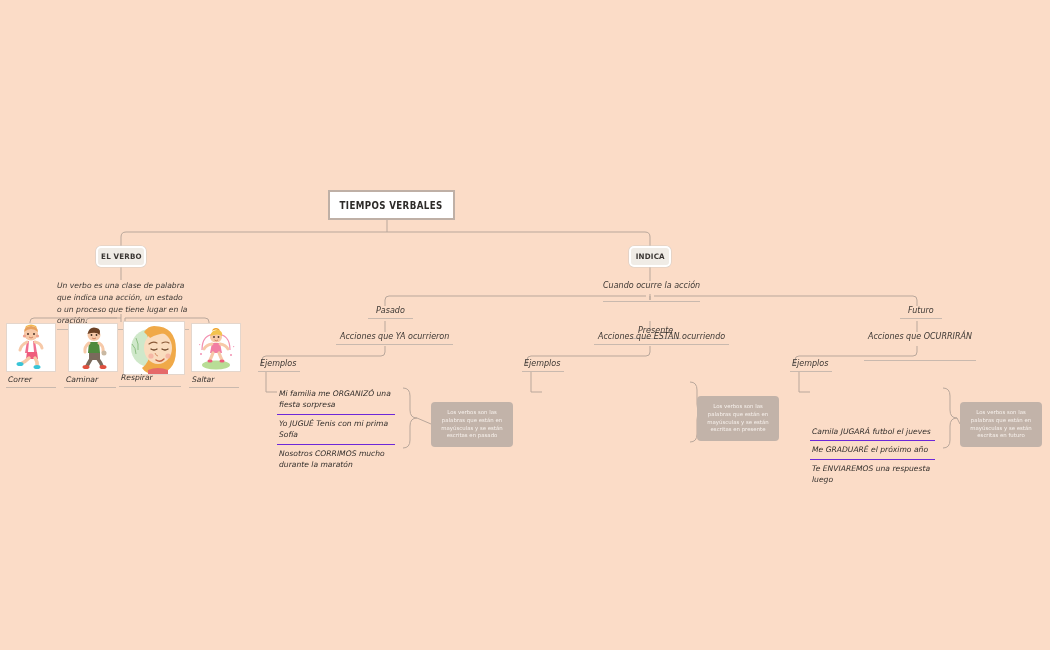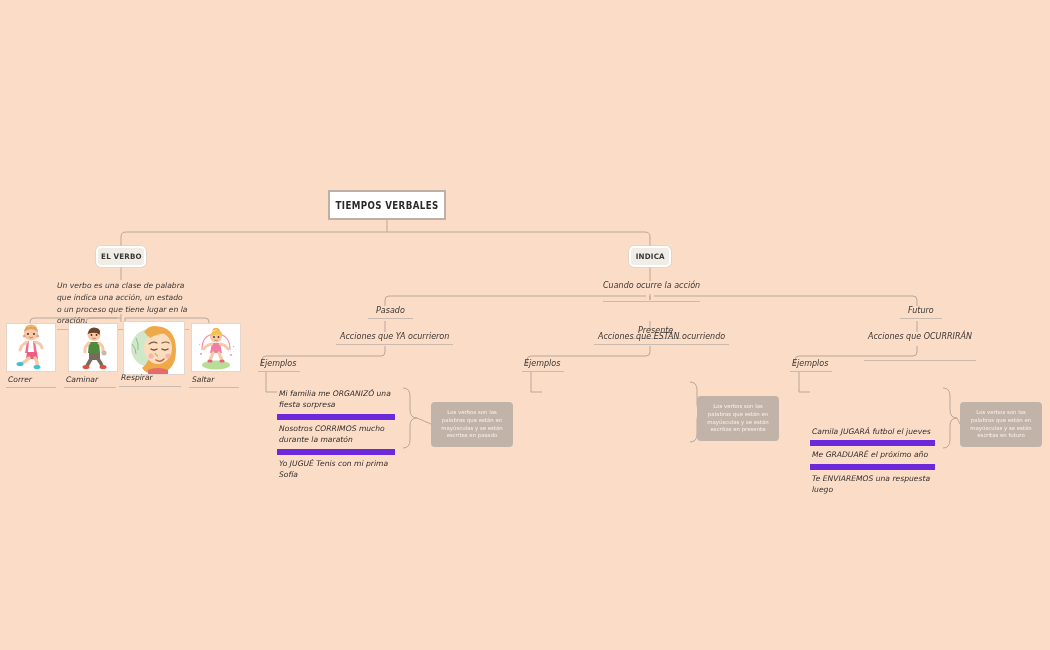--- a/index.html
+++ b/index.html
@@ -29,21 +29,21 @@
   }
   .node {
     position: absolute;
     box-sizing: border-box;
   }
 
   
   .root-box {
     left: 328px;
     top: 190px;
-    width: 118px;
+    width: 127px;
     height: 30px;
     background: #ffffff;
     border: 2px solid #bfb0a6;
     display: flex;
     align-items: center;
     justify-content: center;
     text-align: center;
   }
   .root-box .label {
     font-family: "DejaVu Sans", sans-serif;
@@ -110,21 +110,21 @@
   #txt-ej-futuro   { left: 790px; top: 359px; padding: 0 4px 3px 2px; }
 
   
   .example-list {
     position: absolute;
   }
   .example-item {
     font-size: 7.6px;
     color: #322e2b;
     line-height: 1.5;
-    border-bottom: 6px solid #6d28d9;
+    border-bottom: 1px solid #6d28d9;
     padding: 3px 2px 3px 2px;
     font-style: italic;
   }
   .example-item:last-child { border-bottom: none; }
   #ex-pasado   { left: 277px; top: 385px; width: 118px; }
   #ex-presente { left: 542px; top: 385px; width: 140px; }
   #ex-futuro   { left: 810px; top: 385px; width: 125px; margin-top: 38px; }
 
   
   .note-box {
@@ -366,22 +366,22 @@
   <div class="node text-node center" id="txt-pasado-desc">Acciones que YA ocurrieron</div>
   <div class="node text-node center" id="txt-presente-desc">Acciones que ESTÁN ocurriendo</div>
   <div class="node text-node center" id="txt-futuro-desc">Acciones que OCURRIRÁN</div>
 
   <div class="node text-node" id="txt-ej-pasado">Ejemplos</div>
   <div class="node text-node" id="txt-ej-presente">Ejemplos</div>
   <div class="node text-node" id="txt-ej-futuro">Ejemplos</div>
 
   <div class="example-list" id="ex-pasado">
     <div class="example-item">Mi familia me ORGANIZÓ una fiesta sorpresa</div>
+    <div class="example-item">Yo JUGUÉ Tenis con mi prima Sofía</div>
     <div class="example-item">Nosotros CORRIMOS mucho durante la maratón</div>
-    <div class="example-item">Yo JUGUÉ Tenis con mi prima Sofía</div>
   </div>
 
 
   <div class="example-list" id="ex-futuro">
     <div class="example-item">Camila JUGARÁ futbol el jueves</div>
     <div class="example-item">Me GRADUARÉ el próximo año</div>
     <div class="example-item">Te ENVIAREMOS una respuesta luego</div>
   </div>
 
   <div class="note-box" id="note-pasado">

